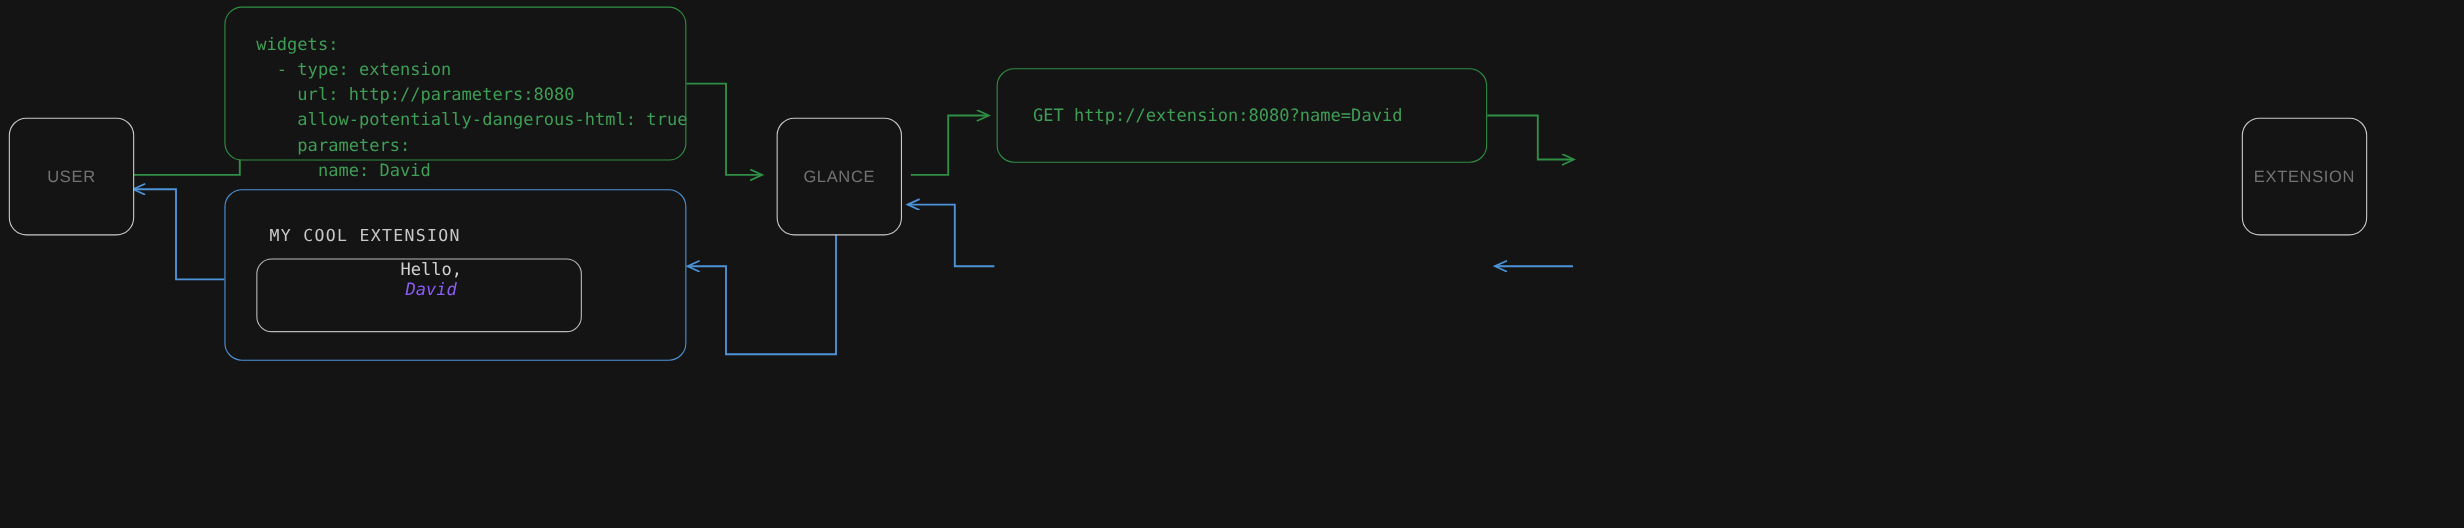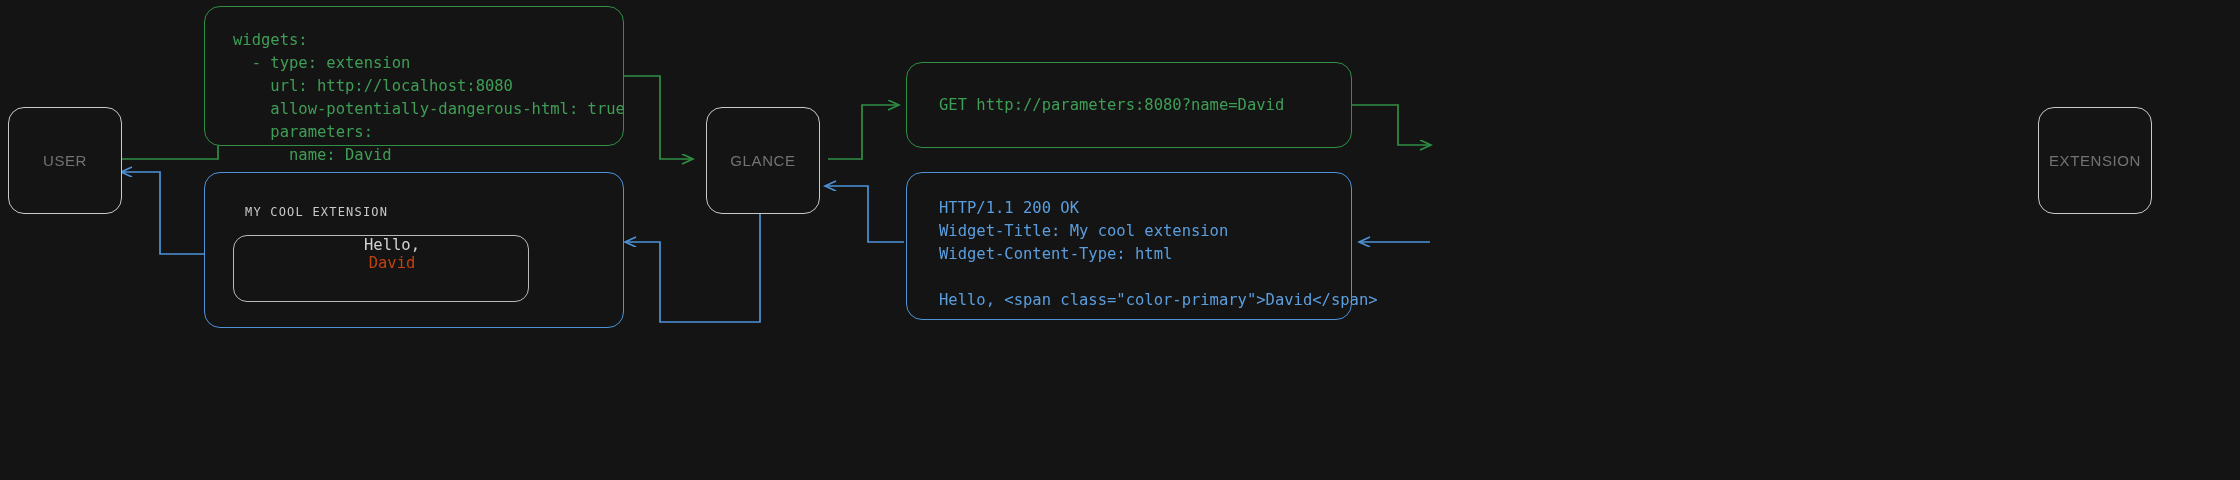--- a/index.html
+++ b/index.html
@@ -59,38 +59,39 @@
   }
   pre.code {
     margin: 0;
     font-family: "DejaVu Sans Mono", monospace;
     font-size: 15.5px;
     line-height: 23px;
     white-space: pre;
   }
   .widget-title {
     font-family: "DejaVu Sans Mono", monospace;
-    font-size: 12px;
+    font-size: 15px;
     color: #c9c9c9;
     letter-spacing: 1.2px;
   }
   .widget-inner {
     border: 1.6px solid #b9b9b9;
     border-radius: 14px;
     box-sizing: border-box;
     display: flex;
     align-items: center;
     padding-left: 22px;
     color: #d2d2d2;
     font-family: "DejaVu Sans Mono", monospace;
     font-size: 15.5px;
     flex-direction: column;
   }
   .accent {
-    color: #c2410c;
+    color: #8b5cf6;
+    font-style: italic;
   }
 </style>
 </head>
 <body>
 
 <div id="stage">
 
   <svg class="wires" viewBox="0 0 2240 480" xmlns="http://www.w3.org/2000/svg">
     <defs>
       <marker id="agreen" markerWidth="14" markerHeight="14" refX="11" refY="5" orient="auto" markerUnits="userSpaceOnUse">
@@ -142,37 +143,30 @@
     <span>EXTENSION</span>
   </div>
 
   <div class="node" style="left:706px; top:107px; width:112px; height:105px;">
     <span>GLANCE</span>
   </div>
 
   <div class="msgbox green" style="left:204px; top:6px; width:420px; height:140px; padding:22px 0 0 28px;">
     <pre class="code">widgets:
   - type: extension
-    url: http://localhost:8080
+    url: http://parameters:8080
     allow-potentially-dangerous-html: true
     parameters:
       name: David</pre>
   </div>
 
   <div class="msgbox green" style="left:906px; top:62px; width:446px; height:86px; display:flex; align-items:center; padding-left:32px;">
-    <pre class="code">GET http://parameters:8080?name=David</pre>
+    <pre class="code">GET http://extension:8080?name=David</pre>
   </div>
 
-  <div class="msgbox blue" style="left:906px; top:172px; width:446px; height:148px; padding:24px 0 0 32px;">
-    <pre class="code">HTTP/1.1 200 OK
-Widget-Title: My cool extension
-Widget-Content-Type: html
-
-Hello, &lt;span class="color-primary"&gt;David&lt;/span&gt;</pre>
-  </div>
 
   <div class="msgbox plain" style="left:204px; top:172px; width:420px; height:156px;">
     <div class="widget-title" style="position:absolute; left:40px; top:32px;">MY COOL EXTENSION</div>
     <div class="widget-inner" style="position:absolute; left:28px; top:62px; width:296px; height:67px;">
       <span>Hello, </span>
         <span class="accent">David</span>
     </div>
   </div>
 
 </div>

